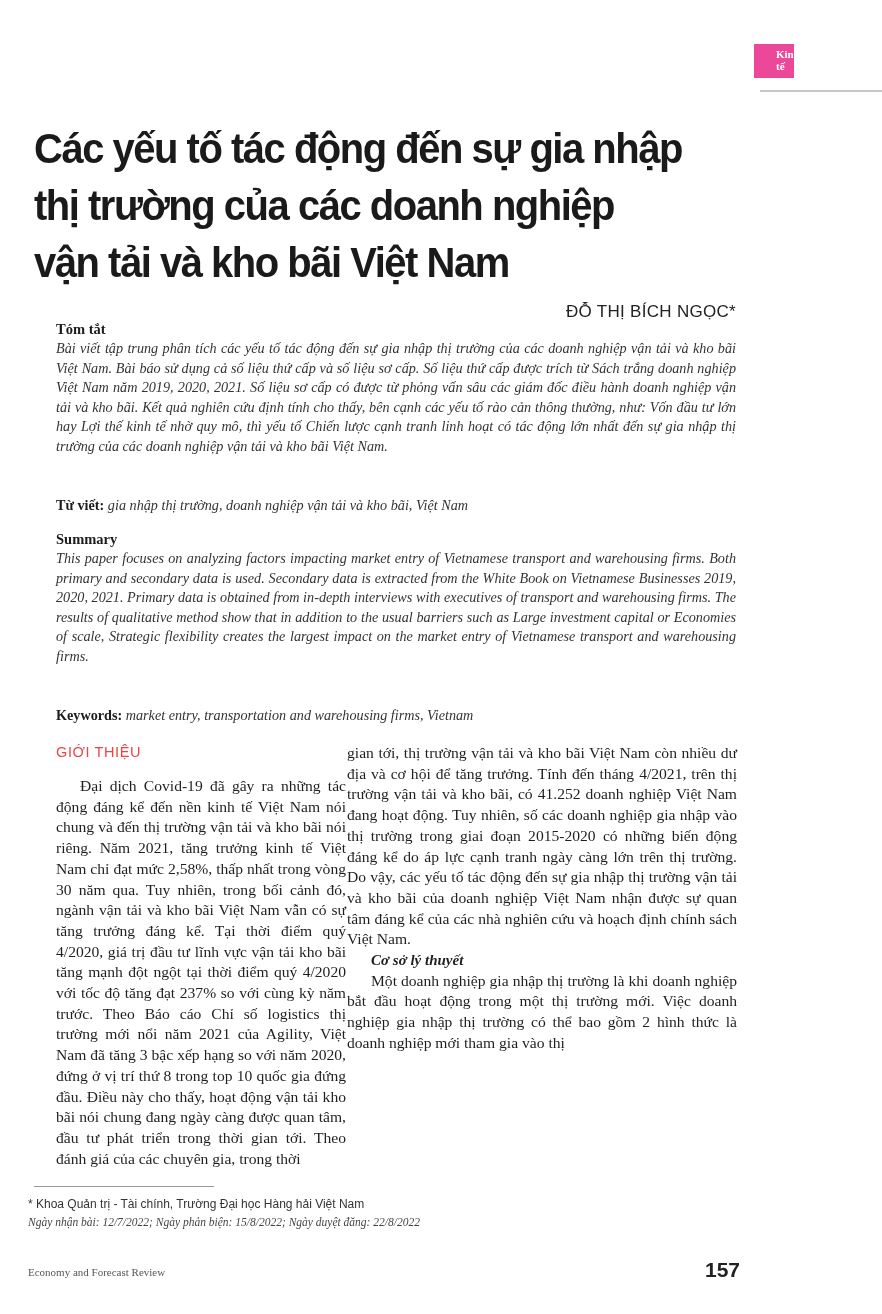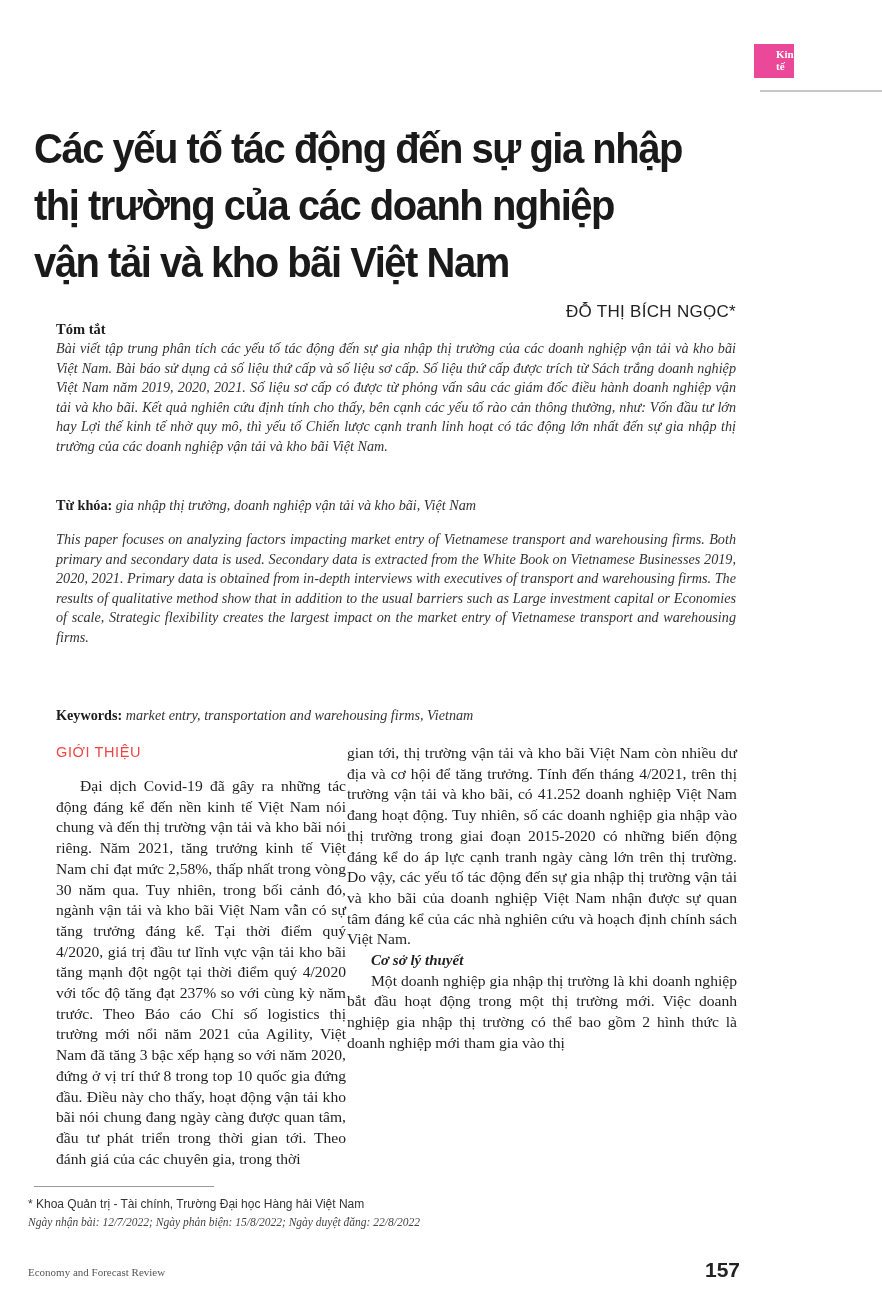--- a/index.html
+++ b/index.html
@@ -60,25 +60,26 @@
 </div>
 
 <div class="author">ĐỖ THỊ BÍCH NGỌC*</div>
 
 <div class="block" style="top:320px;">
   <div class="head-b">Tóm tắt</div>
   <div class="abs">Bài viết tập trung phân tích các yếu tố tác động đến sự gia nhập thị trường của các doanh nghiệp vận tải và kho bãi Việt Nam. Bài báo sử dụng cả số liệu thứ cấp và số liệu sơ cấp. Số liệu thứ cấp được trích từ Sách trắng doanh nghiệp Việt Nam năm 2019, 2020, 2021. Số liệu sơ cấp có được từ phỏng vấn sâu các giám đốc điều hành doanh nghiệp vận tải và kho bãi. Kết quả nghiên cứu định tính cho thấy, bên cạnh các yếu tố rào cản thông thường, như: Vốn đầu tư lớn hay Lợi thế kinh tế nhờ quy mô, thì yếu tố Chiến lược cạnh tranh linh hoạt có tác động lớn nhất đến sự gia nhập thị trường của các doanh nghiệp vận tải và kho bãi Việt Nam.</div>
 </div>
 
 <div class="block kw" style="top:496px;">
-  <b>Từ khóa:</b>
+  <b>Từ viết:</b>
   <i>gia nhập thị trường, doanh nghiệp vận tải và kho bãi, Việt Nam</i>
 </div>
 
 <div class="block" style="top:530px;">
+  <div class="head-b">Summary</div>
   <div class="abs">This paper focuses on analyzing factors impacting market entry of Vietnamese transport and warehousing firms. Both primary and secondary data is used. Secondary data is extracted from the White Book on Vietnamese Businesses 2019, 2020, 2021. Primary data is obtained from in-depth interviews with executives of transport and warehousing firms. The results of qualitative method show that in addition to the usual barriers such as Large investment capital or Economies of scale, Strategic flexibility creates the largest impact on the market entry of Vietnamese transport and warehousing firms.</div>
 </div>
 
 <div class="block kw" style="top:706px;">
   <b>Keywords:</b>
   <i>market entry, transportation and warehousing firms, Vietnam</i>
 </div>
 
 <div class="col" style="left:56px; top:742px;">
   <div class="sec" style="margin-bottom:14px;">GIỚI THIỆU</div>

